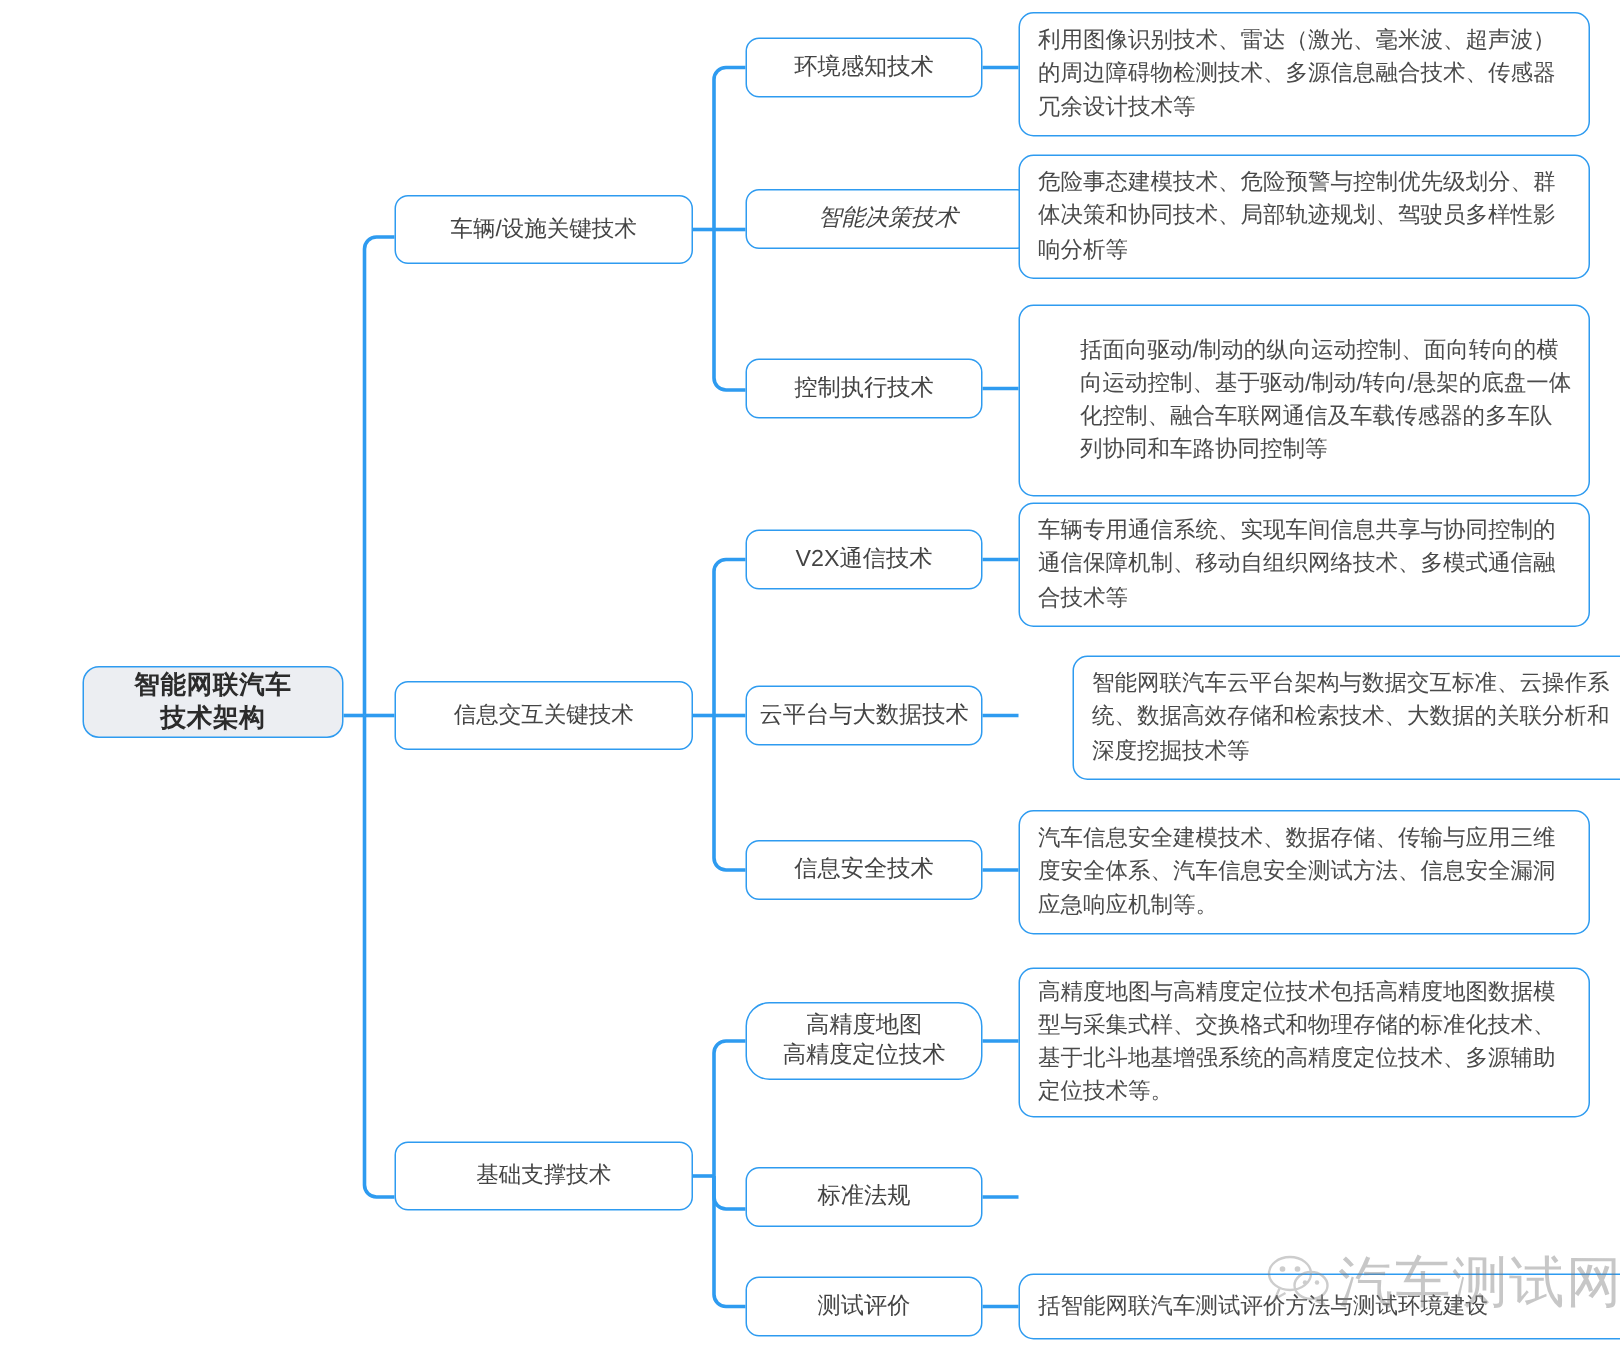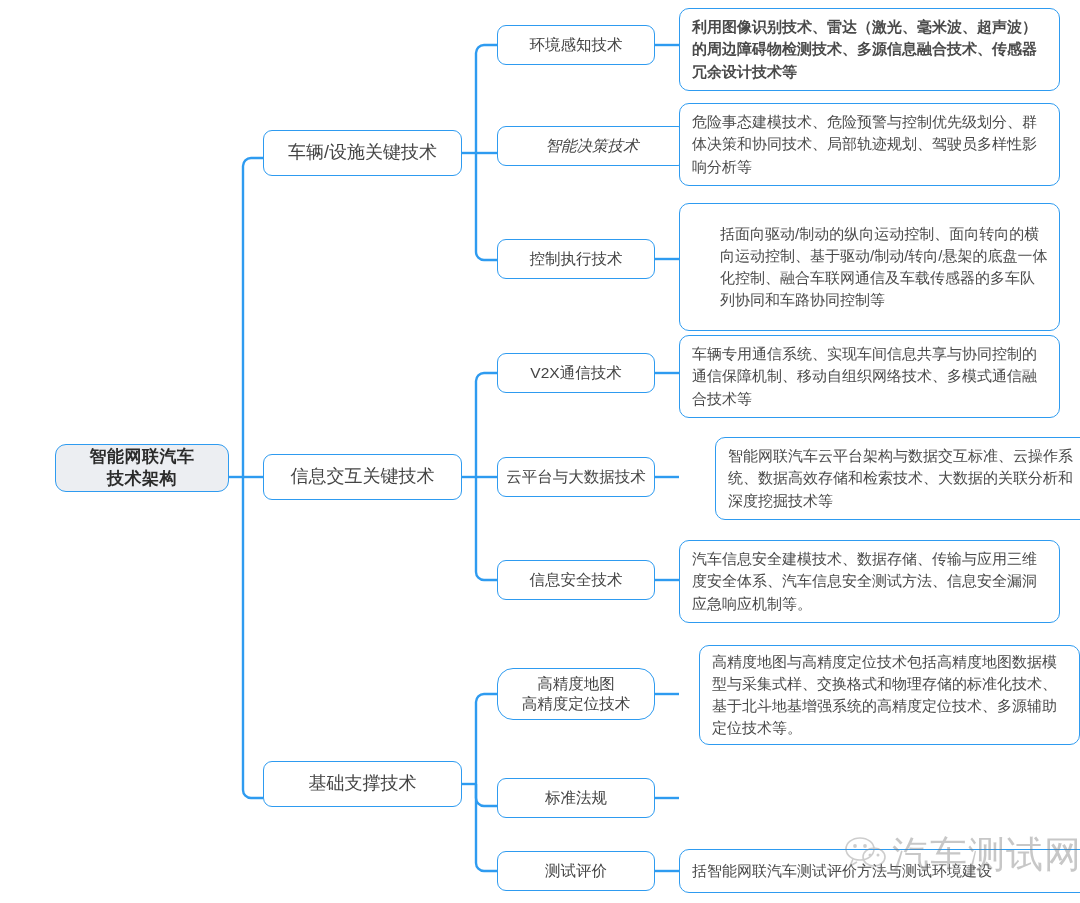--- a/index.html
+++ b/index.html
@@ -28,21 +28,21 @@
   }
   .root{
     background:#eceef2;
     border:1.8px solid #2e9bf0;
     border-radius:11px;
     font-weight:bold;
     color:#2b2b2b;
     font-size:17px;
     letter-spacing:.5px;
   }
-  .lvl2{ font-size:18px; color:#444; }
+  .lvl2{ font-size:15px; color:#444; }
   .lvl3{ font-size:15.5px; color:#444; }
   .leaf{
     border-radius:10px;
     justify-content:flex-start;
     align-items:center;
     text-align:left;
     font-size:15px;
     color:#4a4a4a;
     padding:7px 10px 7px 12px;
     line-height:1.48;
@@ -149,41 +149,41 @@
     <span>高精度地图</span>
     <span>高精度定位技术</span>
   </div>
   <div class="node lvl3" style="left:497px;top:778px;width:158px;height:40px;">
     <span>标准法规</span>
   </div>
   <div class="node lvl3" style="left:497px;top:851px;width:158px;height:40px;">
     <span>测试评价</span>
   </div>
 
-  <div class="node leaf" style="left:679px;top:8px;width:381px;height:83px;font-weight:bold;">
+  <div class="node leaf" style="left:679px;top:8px;width:381px;height:83px;">
     <span>利用图像识别技术、雷达（激光、毫米波、超声波）的周边障碍物检测技术、多源信息融合技术、传感器冗余设计技术等</span>
   </div>
   <div class="node leaf" style="left:679px;top:103px;width:381px;height:83px;">
     <span>危险事态建模技术、危险预警与控制优先级划分、群体决策和协同技术、局部轨迹规划、驾驶员多样性影响分析等</span>
   </div>
   <div class="node leaf" style="left:679px;top:203px;width:381px;height:128px;padding-left:40px;">
     <span>括面向驱动/制动的纵向运动控制、面向转向的横向运动控制、基于驱动/制动/转向/悬架的底盘一体化控制、融合车联网通信及车载传感器的多车队列协同和车路协同控制等</span>
   </div>
 
   <div class="node leaf" style="left:679px;top:335px;width:381px;height:83px;align-items:center;">
     <span>车辆专用通信系统、实现车间信息共享与协同控制的通信保障机制、移动自组织网络技术、多模式通信融合技术等</span>
   </div>
   <div class="node leaf" style="left:679px;top:437px;width:381px;height:83px;margin-left:36px;">
     <span>智能网联汽车云平台架构与数据交互标准、云操作系统、数据高效存储和检索技术、大数据的关联分析和深度挖掘技术等</span>
   </div>
   <div class="node leaf" style="left:679px;top:540px;width:381px;height:83px;">
     <span>汽车信息安全建模技术、数据存储、传输与应用三维度安全体系、汽车信息安全测试方法、信息安全漏洞应急响应机制等。</span>
   </div>
 
-  <div class="node leaf" style="left:679px;top:645px;width:381px;height:100px;margin-left:20px;">
+  <div class="node leaf" style="left:679px;top:645px;width:381px;height:100px;">
     <span>高精度地图与高精度定位技术包括高精度地图数据模型与采集式样、交换格式和物理存储的标准化技术、基于北斗地基增强系统的高精度定位技术、多源辅助定位技术等。</span>
   </div>
   <div class="node leaf" style="left:679px;top:849px;width:432px;height:44px;">
     <span>括智能网联汽车测试评价方法与测试环境建设</span>
   </div>
 
   <div class="watermark">
     <svg class="wm-icon" viewBox="0 0 44 36">
       <ellipse cx="16" cy="13" rx="14" ry="11" fill="none" stroke="#8a8a8a" stroke-width="1.6"></ellipse>
       <path d="M9 23 L6 30 L13 26" fill="none" stroke="#8a8a8a" stroke-width="1.6"></path>

